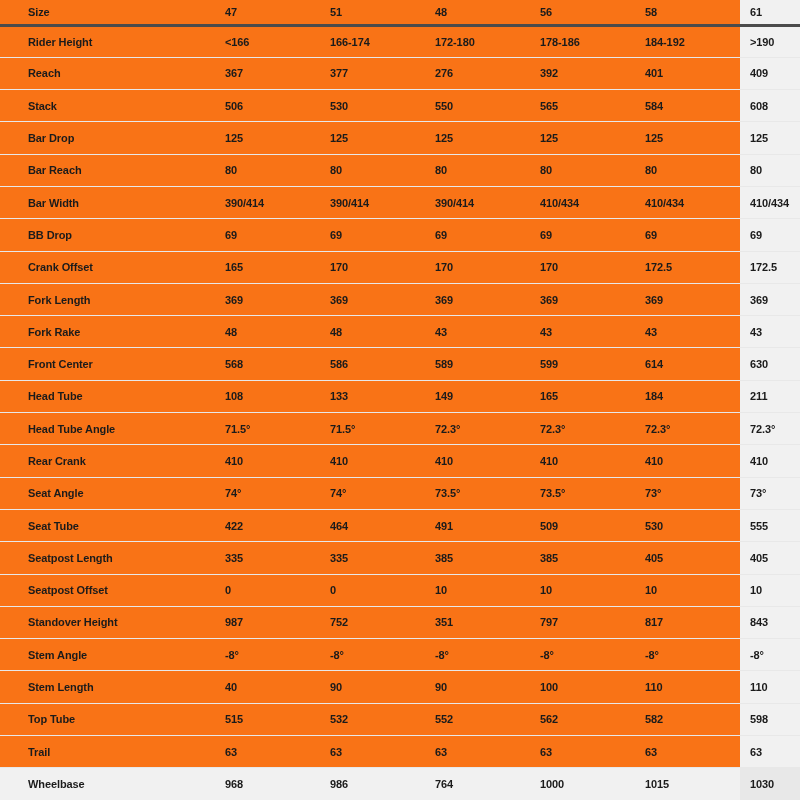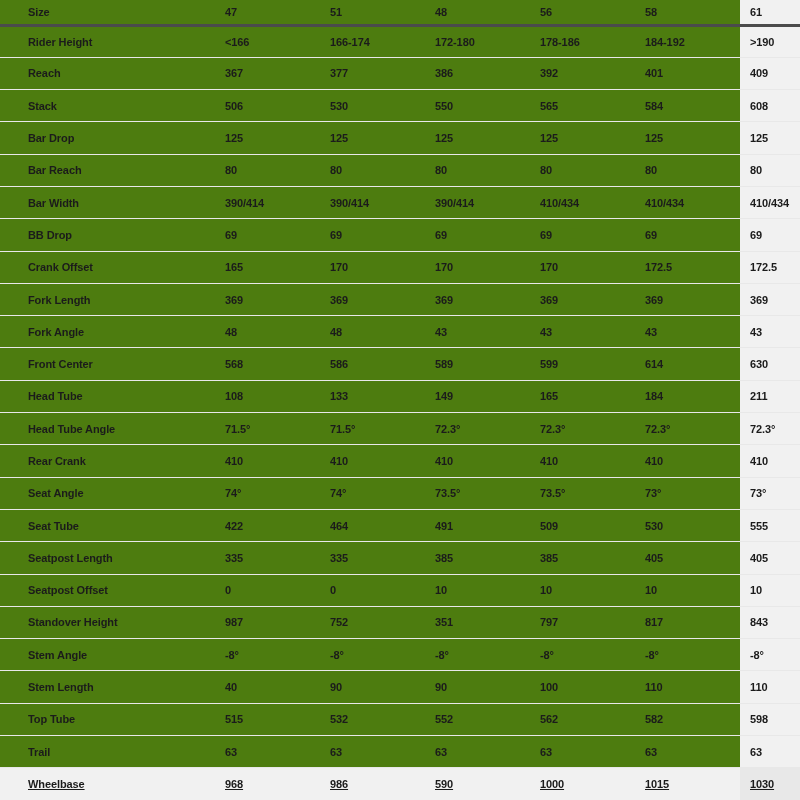--- a/index.html
+++ b/index.html
@@ -5,21 +5,21 @@
   html, body {
     margin: 0;
     padding: 0;
     background: #ffffff;
   }
   .viewport {
     position: relative;
     width: 800px;
     height: 800px;
     overflow: hidden;
-    background: #4d7c0f;
+    background: #f97316;
     font-family: "Liberation Sans", sans-serif;
   }
   table.geo {
     border-collapse: collapse;
     table-layout: fixed;
     width: 845px;
     color: #1b1b1b;
   }
   table.geo th, table.geo td {
     font-size: 11px;
@@ -44,21 +44,20 @@
     border-bottom: 1px solid #e8e8e8;
   }
   table.geo th.label-col {
     padding-left: 28px;
   }
   .hl-col {
     background: #f1f1f1;
   }
   tr.hl-row th, tr.hl-row td {
     background: #f1f1f1;
-    text-decoration: underline;
   }
   tr.hl-row td.hl-col {
     background: #e8e8e8;
   }
 </style>
 </head>
 <body>
 
 <div class="viewport">
   <table class="geo">
@@ -89,21 +88,21 @@
           <td>166-174</td>
           <td>172-180</td>
           <td>178-186</td>
           <td>184-192</td>
           <td class="hl-col">&gt;190</td>
         </tr>
         <tr>
           <th class="label-col">Reach</th>
           <td>367</td>
           <td>377</td>
-          <td>386</td>
+          <td>276</td>
           <td>392</td>
           <td>401</td>
           <td class="hl-col">409</td>
         </tr>
         <tr>
           <th class="label-col">Stack</th>
           <td>506</td>
           <td>530</td>
           <td>550</td>
           <td>565</td>
@@ -158,21 +157,21 @@
         <tr>
           <th class="label-col">Fork Length</th>
           <td>369</td>
           <td>369</td>
           <td>369</td>
           <td>369</td>
           <td>369</td>
           <td class="hl-col">369</td>
         </tr>
         <tr>
-          <th class="label-col">Fork Angle</th>
+          <th class="label-col">Fork Rake</th>
           <td>48</td>
           <td>48</td>
           <td>43</td>
           <td>43</td>
           <td>43</td>
           <td class="hl-col">43</td>
         </tr>
         <tr>
           <th class="label-col">Front Center</th>
           <td>568</td>
@@ -287,20 +286,20 @@
           <td>63</td>
           <td>63</td>
           <td>63</td>
           <td>63</td>
           <td class="hl-col">63</td>
         </tr>
         <tr class="hl-row">
           <th class="label-col">Wheelbase</th>
           <td>968</td>
           <td>986</td>
-          <td>590</td>
+          <td>764</td>
           <td>1000</td>
           <td>1015</td>
           <td class="hl-col">1030</td>
         </tr>
       </tbody>
   </table>
 </div>
 
 </body></html>

